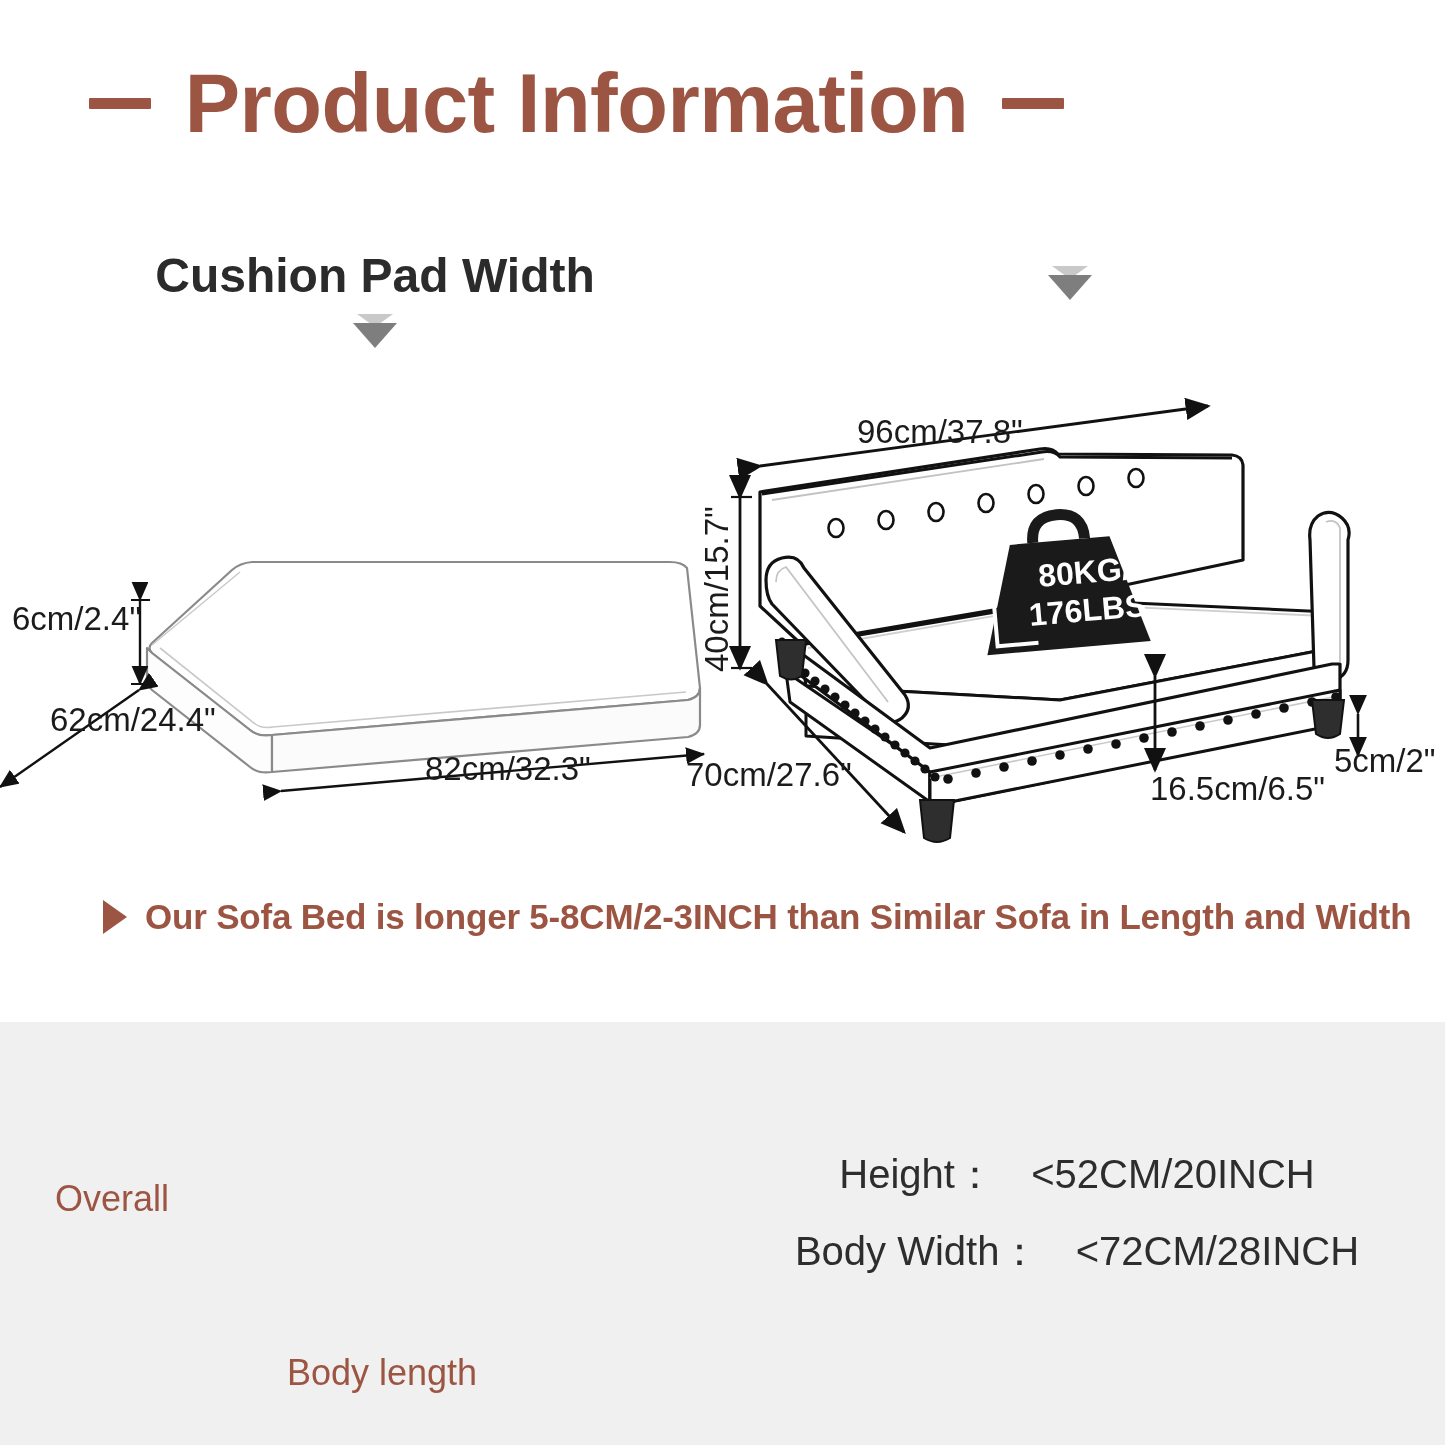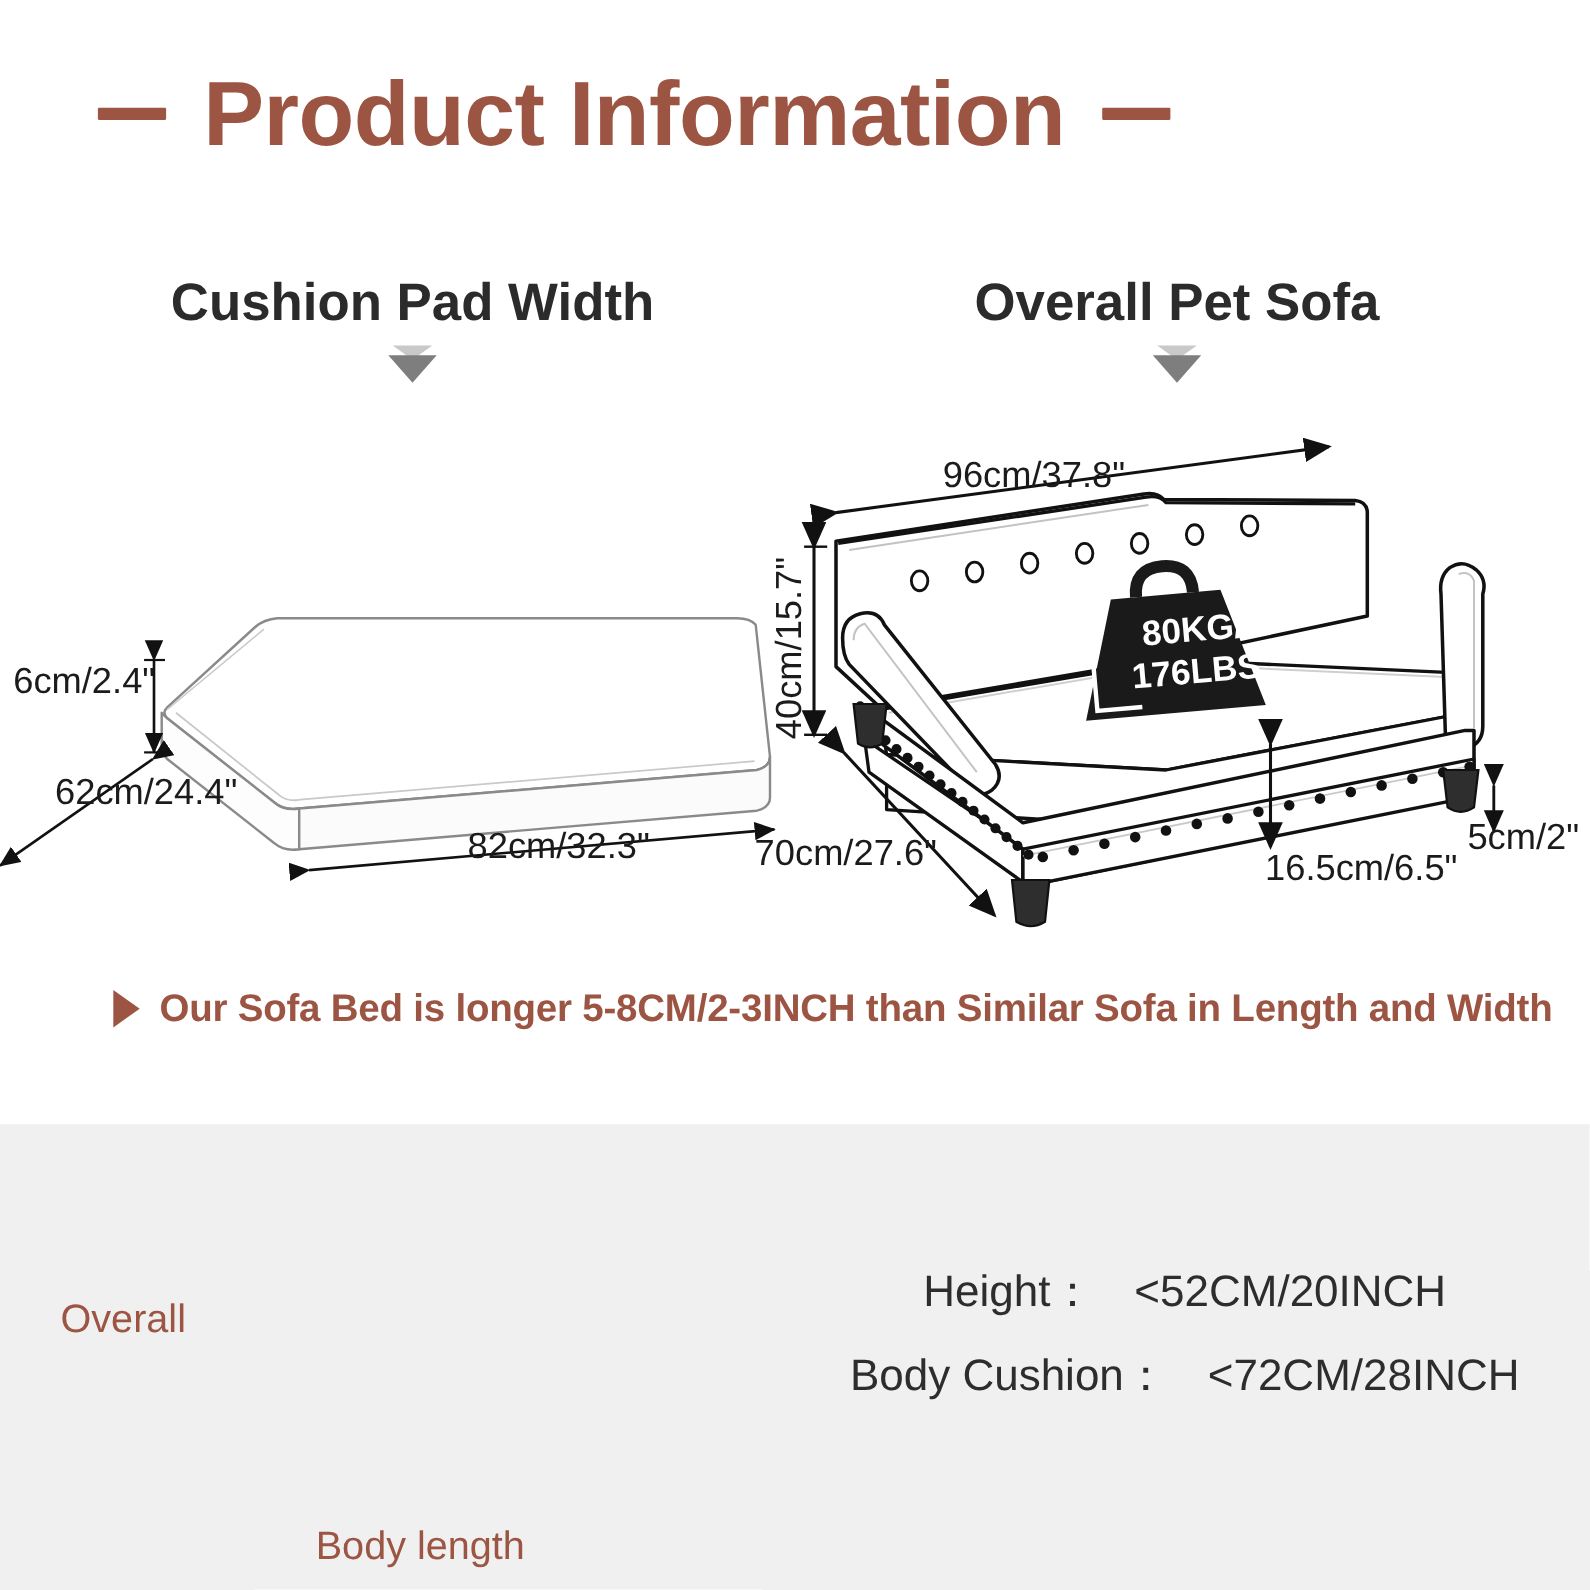--- a/index.html
+++ b/index.html
@@ -76,21 +76,21 @@
 
   
   .lower{
     position:absolute; left:0; top:1022px; width:1445px; height:423px;
     background:#f0f0f0;
   }
   .dog-label{
     position:absolute; font-size:36px; color:#9d5543; white-space:nowrap;
   }
   #lbl-height{ left:55px; top:1178px; }
-  #lbl-bodylen{ left:287px; top:1352px;margin-top:32px; }
+  #lbl-bodylen{ left:287px; top:1352px; }
 
   .specs{
     position:absolute; left:727px; top:1152px; width:700px;text-align:center;
   }
   .spec-line{
     font-size:40px; color:#2d2d2d; white-space:nowrap; margin-bottom:33px;
     line-height:1.1;
   }
   .spec-line:last-child{ margin-bottom:0; }
 </style>
@@ -105,21 +105,20 @@
 
 <div class="sec-head" id="head-cushion">
   <div class="label">Cushion Pad Width</div>
   <div class="arrow-dbl">
     <span class="tri-top"></span>
       <span class="tri-bot"></span>
   </div>
 </div>
 
 <div class="sec-head" id="head-sofa">
-  <div class="label">Overall Pet Sofa</div>
   <div class="arrow-dbl">
     <span class="tri-top"></span>
       <span class="tri-bot"></span>
   </div>
 </div>
 
 <svg class="draw" width="1445" height="1445" viewBox="0 0 1445 1445">
   <defs>
     <marker id="arw" markerWidth="10" markerHeight="10" refX="8" refY="4" orient="auto" markerUnits="strokeWidth">
       <path d="M0,0 L9,4 L0,8 z" fill="#111"></path>
@@ -372,17 +371,17 @@
 <div class="dog-label" id="lbl-height">Overall</div>
 <div class="dog-label" id="lbl-bodylen">Body length</div>
 
 <div class="specs">
   <div class="spec-line">
     <span>Height：</span>
     <span style="display:inline-block;width:14px;"></span>
     <span>&lt;52CM/20INCH</span>
   </div>
   <div class="spec-line">
-    <span>Body Cushion：</span>
+    <span>Body Width：</span>
     <span style="display:inline-block;width:14px;"></span>
     <span>&lt;72CM/28INCH</span>
   </div>
 </div>
 
 </body></html>

